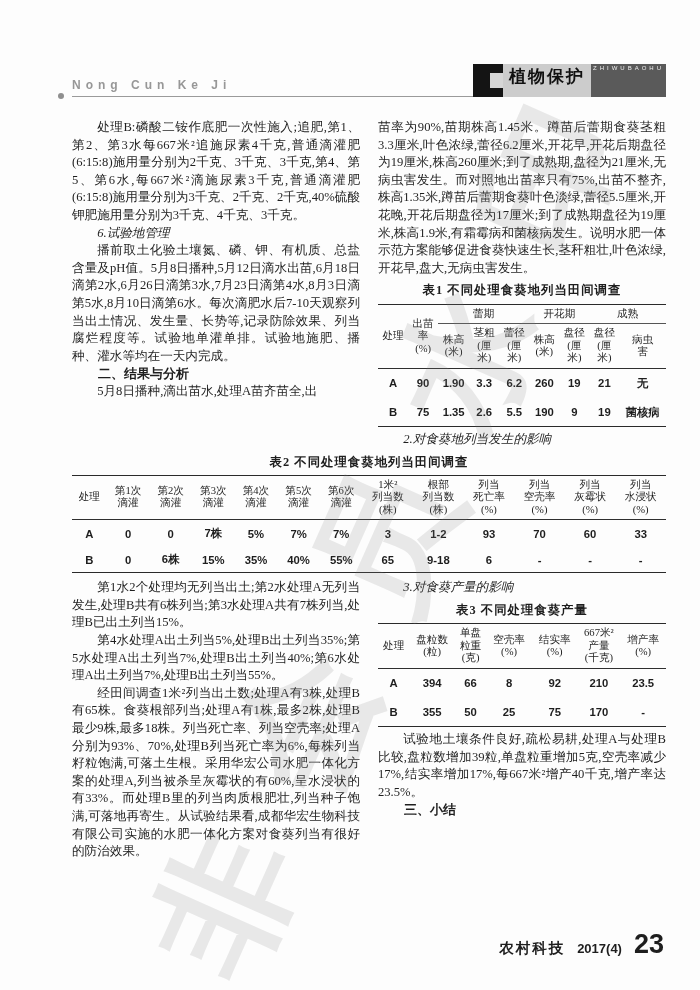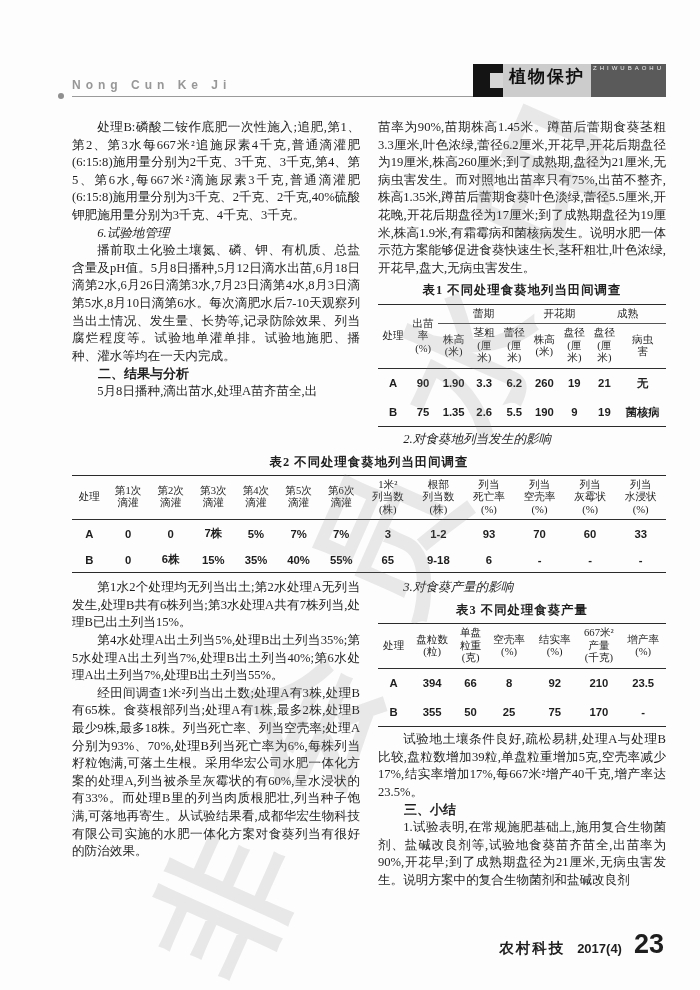--- a/index.html
+++ b/index.html
@@ -322,21 +322,20 @@
                 <td>25</td>
                 <td>75</td>
                 <td>170</td>
                 <td>-</td>
               </tr>
           </tbody>
         </table>
 
         <p class="para" style="margin-top:4px;">试验地土壤条件良好,疏松易耕,处理A与处理B比较,盘粒数增加39粒,单盘粒重增加5克,空壳率减少17%,结实率增加17%,每667米²增产40千克,增产率达23.5%。</p>
         <p class="bold-head">三、小结</p>
-        <p class="para">1.试验表明,在常规施肥基础上,施用复合生物菌剂、盐碱改良剂等,试验地食葵苗齐苗全,出苗率为90%,开花早;到了成熟期盘径为21厘米,无病虫害发生。说明方案中的复合生物菌剂和盐碱改良剂</p>
       </div>
     </div>
 
   </div>
 </div>
 
 <div class="footer">
   <span class="footer-journal">农村科技</span>
   <span class="footer-issue">2017(4)</span>
   <span class="footer-page">23</span>

